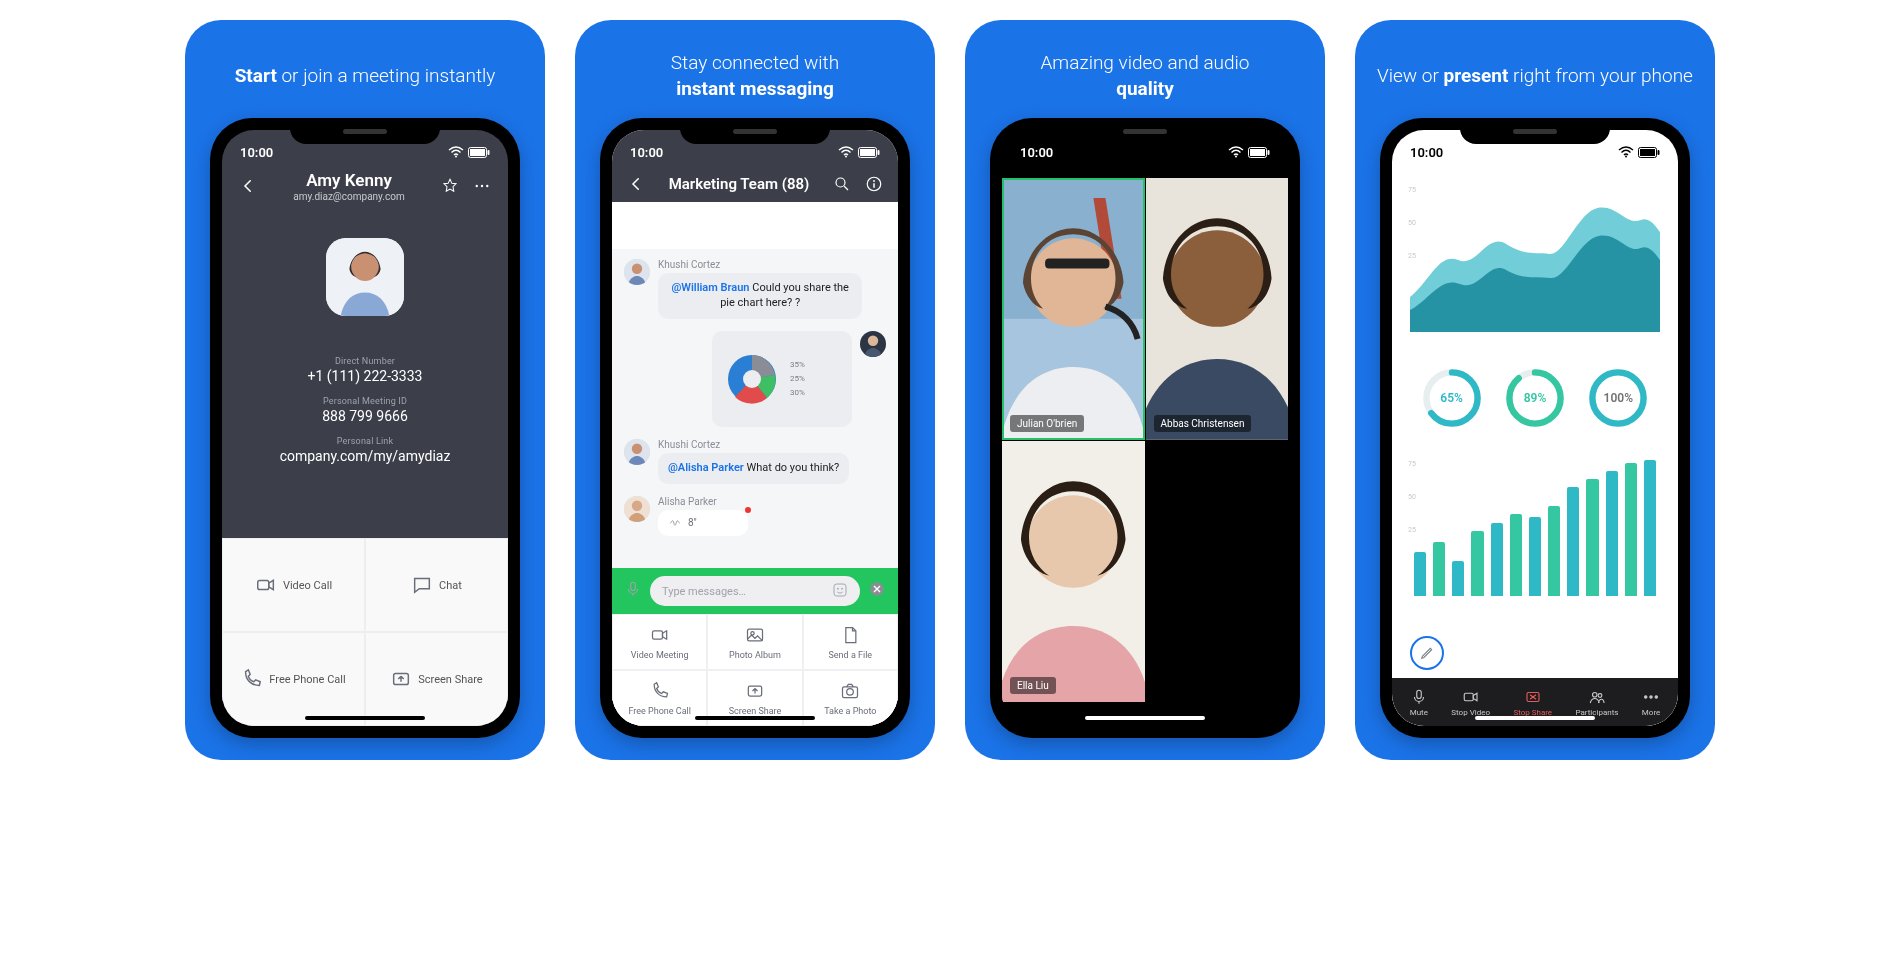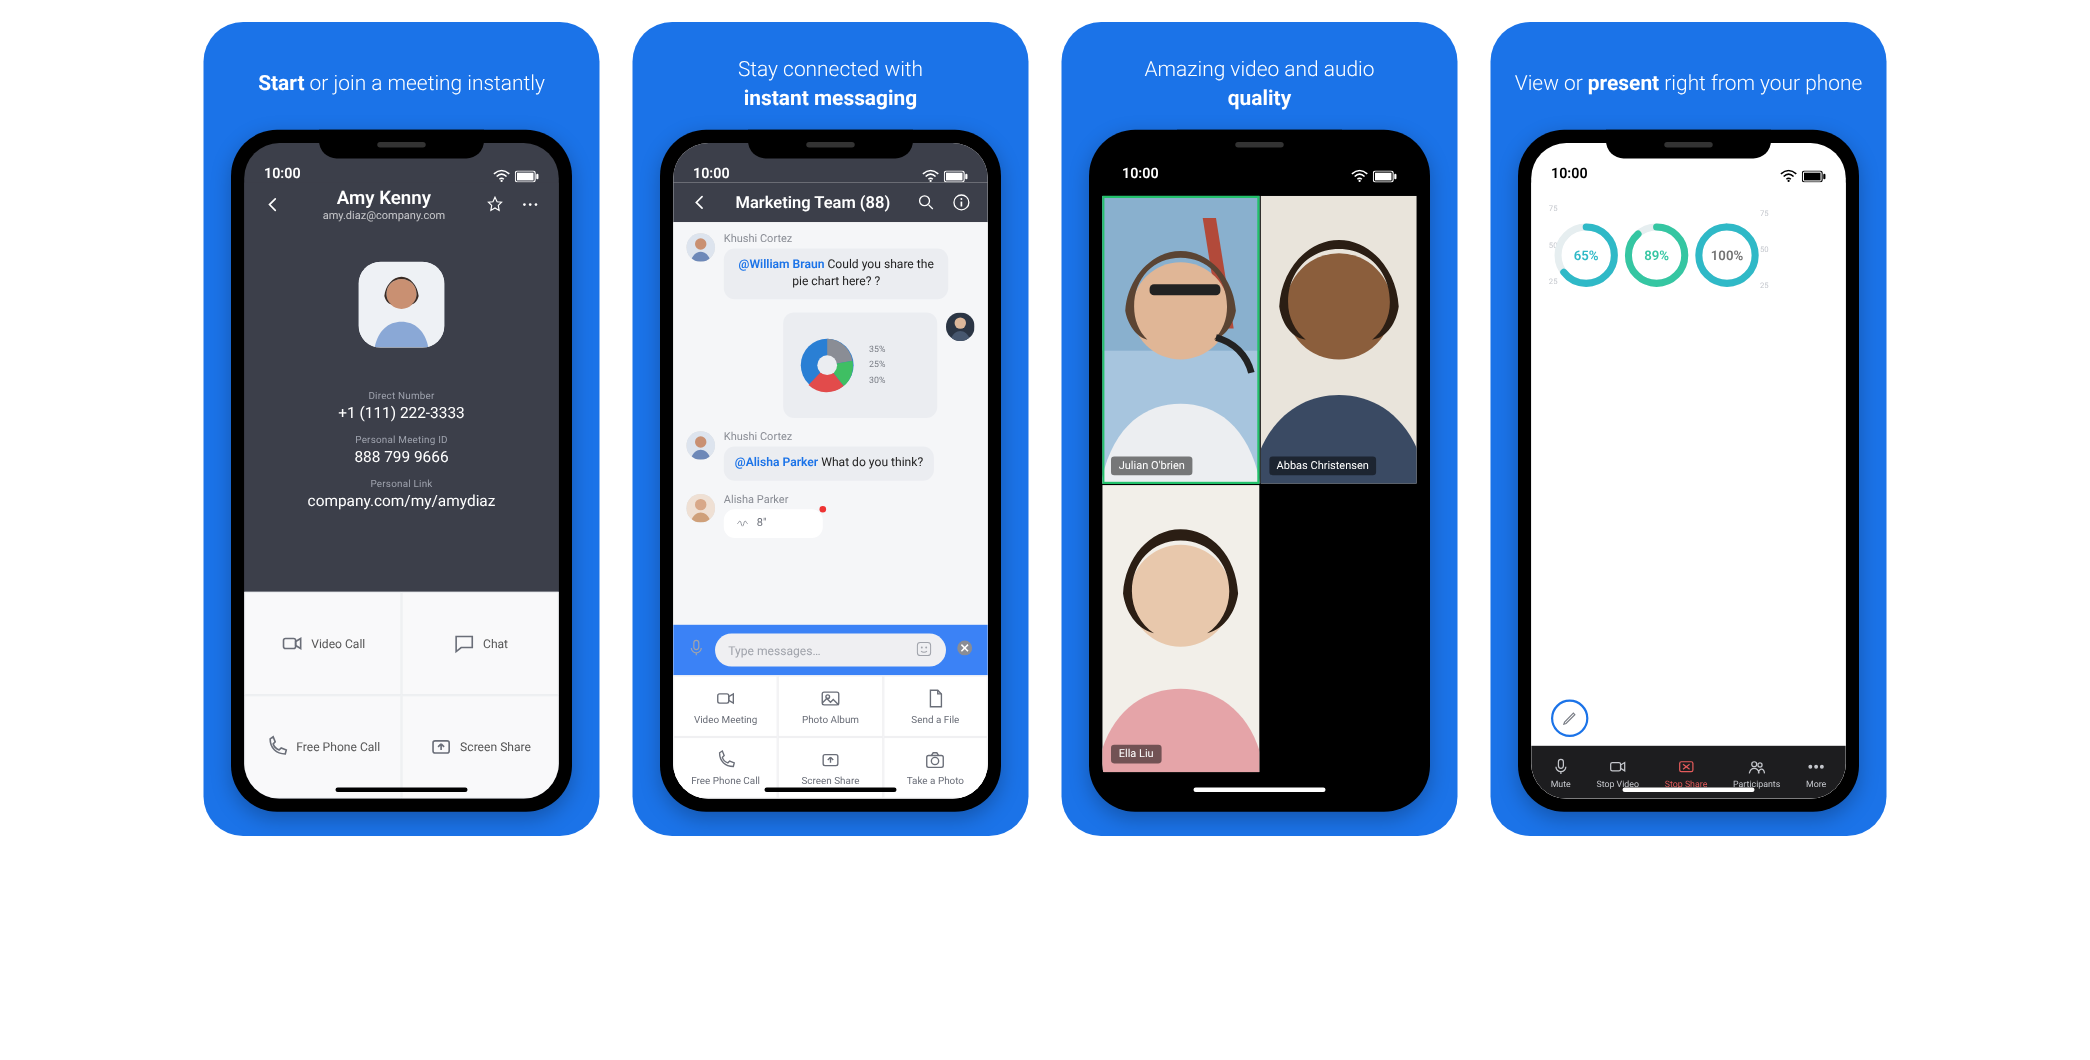--- a/index.html
+++ b/index.html
@@ -70,21 +70,21 @@
     display: flex;
     align-items: center;
     justify-content: center;
   }
   .notch-speaker {
     width: 44px; height: 5px; background: #333; border-radius: 3px;
   }
   .status-bar {
     height: 36px;
     display: flex;
-    align-items: flex-end;
+    align-items: center;
     justify-content: space-between;
     padding: 8px 18px 0;
     font-size: 13px;
     font-weight: 600;
     color: #fff;
   }
   .status-bar.light { color:#000; }
   .status-icons { display:flex; gap:4px; align-items:center; }
   .sig-icon, .wifi-icon, .batt-icon { display:inline-block; }
   .sig-icon svg, .wifi-icon svg, .batt-icon svg { display:block; }
@@ -137,59 +137,59 @@
     height: 188px;
   }
   .s1-btn {
     border:1px solid #eceef0;
     display:flex; flex-direction:row; align-items:center; justify-content:center;
     gap:6px; color:#555; font-size:11px;
   }
   .s1-btn svg { width:22px; height:22px; stroke:#6a6e78; fill:none; stroke-width:1.6; }
 
   
-  .s2-wrap { flex:1; display:flex; flex-direction:column; background:#f5f6f8; }
+  .s2-wrap { flex:1; display:flex; flex-direction:column; background:#f5f6f8;margin-top:47px; }
   .s2-header { background:#3c3f4a; display:flex; align-items:center; padding:6px 12px; gap:8px; color:#fff; }
   .s2-title { flex:1; text-align:center; font-size:15px; font-weight:600; }
   .s2-body { flex:1; padding:10px 12px; overflow:hidden; font-size:11px; color:#222; }
   .msg-row { display:flex; gap:8px; margin-bottom:12px; }
   .msg-row.right { flex-direction: row-reverse; }
   .ava-sm { width:26px; height:26px; border-radius:50%; overflow:hidden; flex-shrink:0; background:#ddd; }
   .ava-sm svg { width:100%; height:100%; }
   .msg-col { display:flex; flex-direction:column; gap:3px; max-width:78%; }
   .msg-row.right .msg-col { align-items:flex-end; }
   .msg-name { font-size:10px; color:#8a8d95; }
   .bubble { background:#ebedf1; border-radius:10px; padding:8px 10px; line-height:1.35;text-align:center; }
   .mention { color:#1b73e8; font-weight:600; }
   .pie-card { background:#ebedf1; border-radius:10px; padding:8px; width:140px; height:96px; display:flex; align-items:center; gap:6px; }
   .pie-labels { display:flex; flex-direction:column; gap:5px; font-size:8px; color:#7a7e86; }
   .voice-row { display:flex; align-items:center; gap:6px; background:#fff; border-radius:10px; padding:6px 10px; width:90px; font-size:10px; color:#6a6e78; position:relative; }
   .rec-dot { width:6px; height:6px; background:#e33; border-radius:50%; position:absolute; right:-3px; top:-3px; }
-  .s2-input { display:flex; align-items:center; padding:8px 12px; gap:8px; background:#3b82f6; }
+  .s2-input { display:flex; align-items:center; padding:8px 12px; gap:8px; background:#22c55e; }
   .s2-field { flex:1; background:#efeff2; border-radius:16px; height:30px; color:#a0a3ab; font-size:11px; display:flex; align-items:center; padding:0 12px; justify-content:space-between; }
   .s2-actions { background:#fff; display:grid; grid-template-columns:repeat(3,1fr); }
   .s2-act { display:flex; flex-direction:column; align-items:center; justify-content:center; gap:5px; font-size:9px; color:#6a6e78; height:56px; border:1px solid #f0f0f2; }
   .s2-act svg { width:20px; height:20px; stroke:#6a6e78; fill:none; stroke-width:1.5; }
 
   
   .s3-wrap { flex:1; background:#000; display:grid; grid-template-columns:1fr 1fr; grid-template-rows:1fr 1fr; gap:1px; }
   .vtile { position:relative; overflow:hidden; background:#222; }
   .vtile svg { width:100%; height:100%; }
   .vtile .vname { position:absolute; left:8px; bottom:8px; background:rgba(0,0,0,.5); color:#fff; font-size:10px; padding:3px 7px; border-radius:3px; }
   .vtile.active { outline:2px solid #23c16b; outline-offset:-2px; }
 
   
   .s4-wrap { flex:1; background:#fff; display:flex; flex-direction:column; }
   .pencil-fab { position:absolute; left:18px; bottom:56px; width:34px; height:34px; border-radius:50%; background:#fff; border:2px solid #1b73e8; display:flex; align-items:center; justify-content:center; z-index:4; }
   .pencil-fab svg { width:16px; height:16px; stroke:#7a7e86; stroke-width:1.6; fill:none; }
   .s4-toolbar { background:#1d1d1f; height:48px; display:flex; align-items:center; justify-content:space-around; padding:0 6px; }
   .s4-tbtn { display:flex; flex-direction:column; align-items:center; gap:2px; color:#c5c7cc; font-size:8px; }
   .s4-tbtn.stop { color:#e35b5b; }
   .s4-tbtn svg { width:18px; height:18px; stroke:currentColor; fill:none; stroke-width:1.5; }
-  .chart-area { flex:1; padding:16px 18px 20px; display:flex; flex-direction:row; }
+  .chart-area { flex:1; padding:16px 18px 20px; display:flex; flex-direction:column;gap:16px; }
   .axis-labels { display:flex; flex-direction:column; gap:25px; font-size:7px; color:#c4c7cd; position:absolute; }
   .area-chart { position:relative; height:150px; }
   .area-chart svg { width:100%; height:100%; }
   .donuts { display:flex; justify-content:space-around; padding:18px 0 6px; }
   .donut { position:relative; width:64px; height:64px; }
   .donut svg { width:100%; height:100%; transform:rotate(-90deg); }
   .donut .pct { position:absolute; inset:0; display:flex; align-items:center; justify-content:center; font-size:12px; font-weight:600; }
   .bars { height:140px; display:flex; align-items:flex-end; gap:7px; padding:0 4px 4px; }
   .bar { flex:1; border-radius:2px 2px 0 0; }
 </style>

